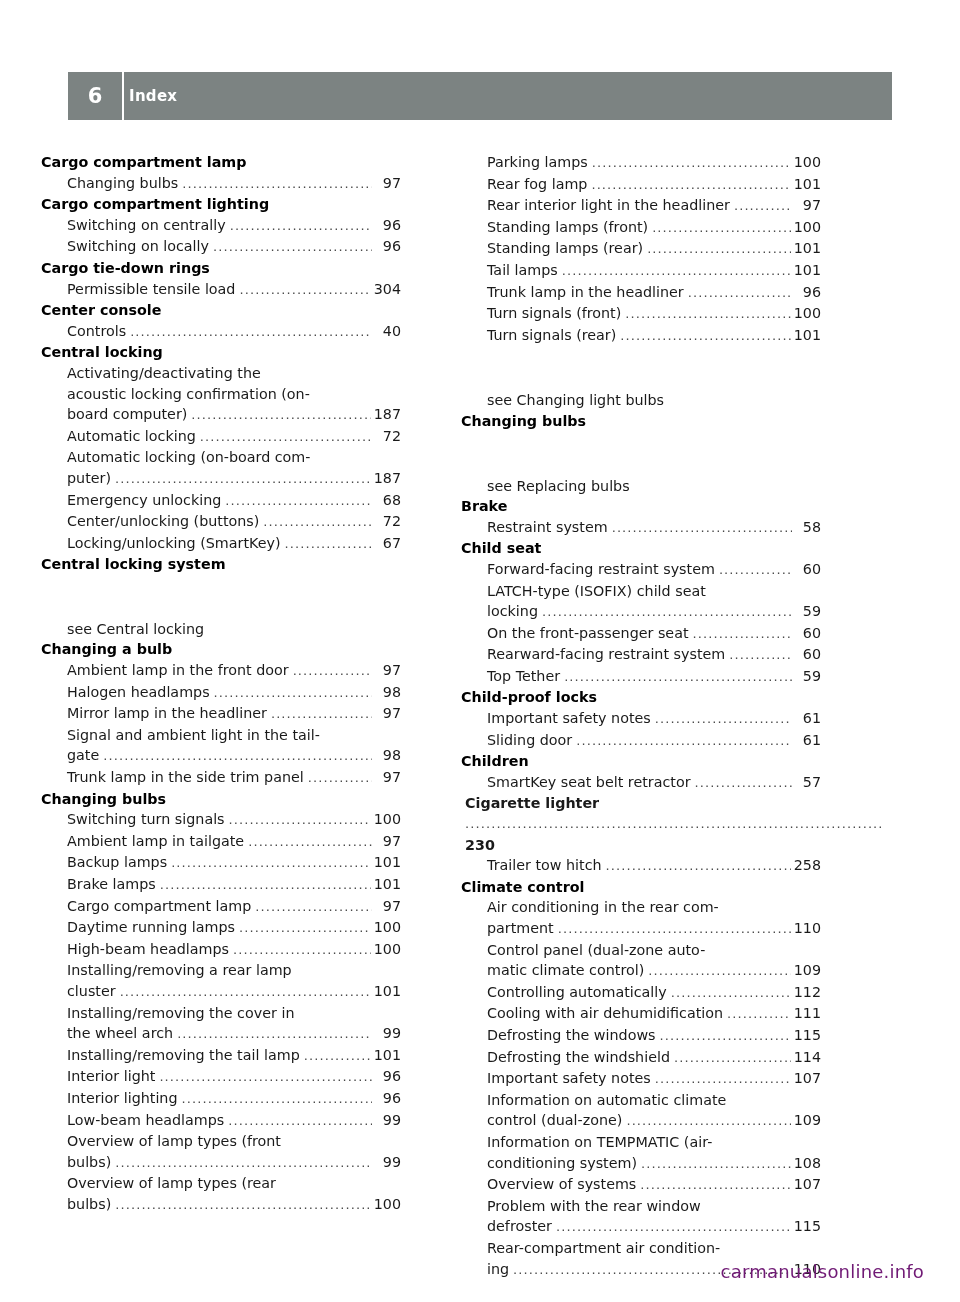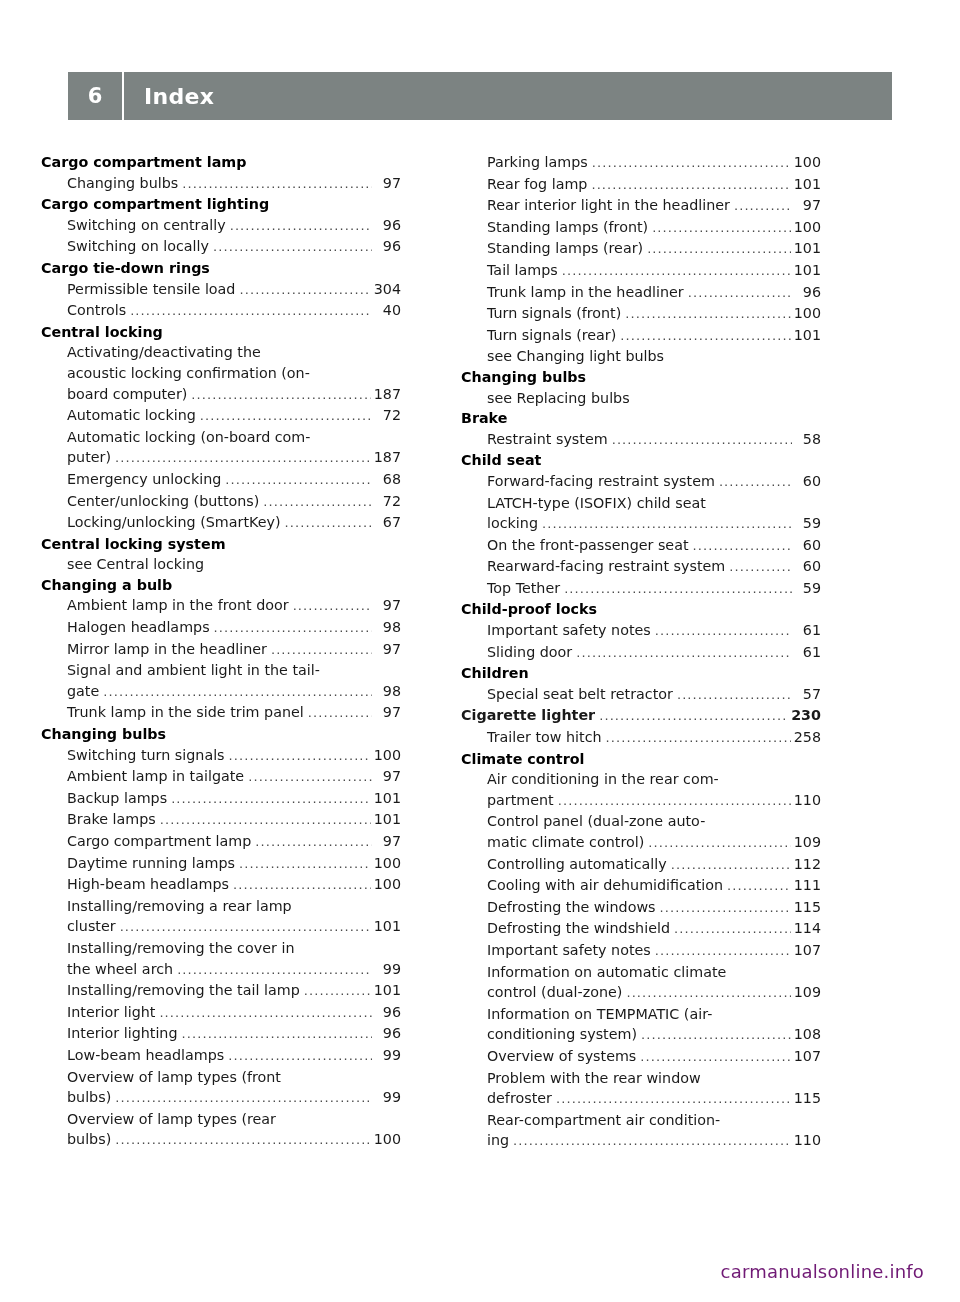--- a/index.html
+++ b/index.html
@@ -33,23 +33,23 @@
     display: flex;
     align-items: center;
     justify-content: center;
     color: #ffffff;
     font-size: 21px;
     font-weight: bold;
     border-right: 2px solid #ffffff;
     box-sizing: border-box;
   }
   .header-title {
-    padding-left: 20px;
+    padding-left: 5px;
     color: #ffffff;
-    font-size: 22px;
+    font-size: 15px;
     font-weight: bold;
     letter-spacing: 0.3px;
   }
 
   
   .content {
     position: absolute;
     left: 0;
     top: 152px;
     width: 862px;
@@ -92,26 +92,28 @@
     font-size: 13px;
   }
   .pageno {
     flex: 0 0 auto;
     text-align: right;
     min-width: 26px;
   }
   .entry-see {
     padding-left: 26px;
     white-space: nowrap;
+    margin-top: 44px;
   }
   .entry-head-dots {
     font-weight: bold;
     display: flex;
     align-items: baseline;
     white-space: nowrap;
+    flex-direction: column;
   }
   .entry-head-dots .dots { font-weight: normal; }
 
   
   .watermark {
     position: absolute;
     right: 36px;
     bottom: 20px;
     font-size: 18px;
     color: #701a75;
@@ -145,20 +147,21 @@
         <span class="sub-text">Switching on locally</span>
         <span class="dots">................................................................................</span>
         <span class="pageno">96</span>
       </div>
       <div class="entry-head">Cargo tie-down rings</div>
       <div class="entry-sub">
         <span class="sub-text">Permissible tensile load</span>
         <span class="dots">................................................................................</span>
         <span class="pageno">304</span>
       </div>
+      <div class="entry-head">Center console</div>
       <div class="entry-sub">
         <span class="sub-text">Controls</span>
         <span class="dots">................................................................................</span>
         <span class="pageno">40</span>
       </div>
       <div class="entry-head">Central locking</div>
       <div class="entry-sub cont">
         <span class="sub-text">Activating/deactivating the</span>
       </div>
       <div class="entry-sub cont">
@@ -407,21 +410,21 @@
         <span class="dots">................................................................................</span>
         <span class="pageno">61</span>
       </div>
       <div class="entry-sub">
         <span class="sub-text">Sliding door</span>
         <span class="dots">................................................................................</span>
         <span class="pageno">61</span>
       </div>
       <div class="entry-head">Children</div>
       <div class="entry-sub">
-        <span class="sub-text">Special seat belt retractor</span>
+        <span class="sub-text">SmartKey seat belt retractor</span>
         <span class="dots">................................................................................</span>
         <span class="pageno">57</span>
       </div>
       <div class="entry-head-dots">
         <span class="sub-text">Cigarette lighter</span>
         <span class="dots">................................................................................</span>
         <span class="pageno">230</span>
       </div>
       <div class="entry-sub">
         <span class="sub-text">Trailer tow hitch</span>

